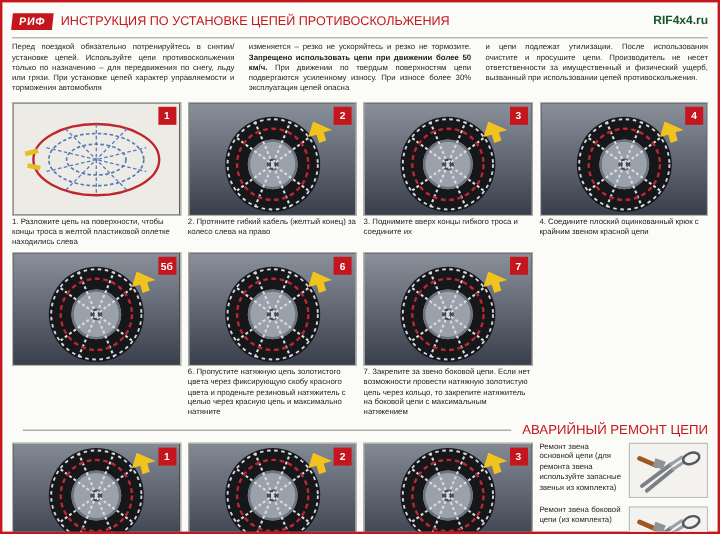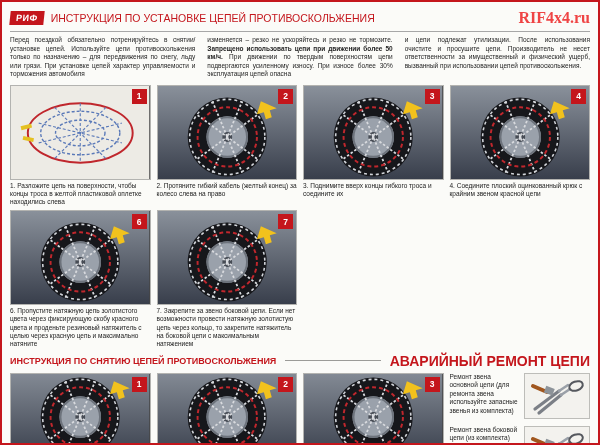--- a/index.html
+++ b/index.html
@@ -7,41 +7,41 @@
     width:600px;height:445px;box-sizing:border-box;
     border:2px solid #c4161c;background:#fbfbf8;
     font-family:"Liberation Sans", sans-serif;
     padding:6px 8px;position:relative;overflow:hidden;
   }
   
   .hdr{display:flex;align-items:center;gap:7px;height:19px;}
   .logo{background:#c4161c;color:#fff;font-weight:bold;font-size:9px;
         padding:2px 6px;transform:skewX(-6deg);letter-spacing:.5px;}
   .title{color:#c4161c;font-weight:normal;font-size:10.5px;white-space:nowrap;}
-  .site{margin-left:auto;color:#ef4444;font-weight:bold;font-size:16px;font-family:Liberation Serif, serif;}
+  .site{margin-left:auto;color:#14532d;font-weight:bold;font-size:10px;}
   .rule{border:none;border-top:1px solid #a7a7a7;margin:4px 0 4px;}
   
   .intro{display:flex;gap:12px;margin-bottom:6px;}
   .intro p{flex:1;margin:0;font-size:6.5px;line-height:1.32;color:#1e1e1e;text-align:justify;}
   .intro strong{font-weight:bold;}
   
   .grid4{display:grid;grid-template-columns:repeat(4,1fr);gap:6px;margin-bottom:4px;}
   .cell{position:relative;}
   .photo{position:relative;height:93px;border:1px solid #b3b3b0;overflow:hidden;background:#444;}
   .photo.small{height:77px;}
   .ph{display:block;width:100%;height:100%;}
   .badge{position:absolute;top:3px;right:3px;min-width:15px;height:15px;padding:0 2px;
          background:#c4161c;color:#fff;font-weight:bold;font-size:8.5px;
          display:flex;align-items:center;justify-content:center;box-sizing:border-box;}
   .caption{font-size:6.5px;line-height:1.25;color:#222;margin:2px 0 0;}
   
   .sec{display:flex;align-items:center;margin:5px 0 4px;}
   .sec-title{color:#c4161c;font-weight:bold;font-size:9px;white-space:nowrap;}
   .sec-line{flex:1;border-top:1px solid #9b9b98;margin:0 9px;height:0;}
-  .sec-right{color:#c4161c;font-weight:bold;font-size:14px;white-space:nowrap;text-align:center;}
+  .sec-right{color:#c4161c;font-weight:normal;font-size:11px;white-space:nowrap;text-align:center;}
   
   .repair-item{display:flex;gap:5px;margin-bottom:7px;align-items:flex-start;}
   .repair-item p{flex:1;margin:0;font-size:6.5px;line-height:1.3;color:#1e1e1e;}
   .tool-box{width:64px;height:44px;border:1px solid #bdbdb9;background:#f3f2ee;flex:0 0 auto;}
   .tool-box svg{display:block;width:100%;height:100%;}
 </style>
 </head>
 <body>
 
 <svg width="0" height="0" style="position:absolute" xmlns="http://www.w3.org/2000/svg" xmlns:xlink="http://www.w3.org/1999/xlink" aria-hidden="true">
@@ -134,37 +134,45 @@
       <p class="caption">4. Соедините плоский оцинкованный крюк с крайним звеном красной цепи</p>
     </div>
   </div>
 
   <div class="grid4">
     <div class="cell">
       <div class="photo">
         <svg class="ph" xmlns="http://www.w3.org/2000/svg" xmlns:xlink="http://www.w3.org/1999/xlink">
             <use href="#sym-tire" xlink:href="#sym-tire"></use>
           </svg>
+        <div class="badge">5б</div>
+      </div>
+      <p class="caption"></p>
+    </div>
+    <div class="cell">
+      <div class="photo">
+        <svg class="ph" xmlns="http://www.w3.org/2000/svg" xmlns:xlink="http://www.w3.org/1999/xlink">
+            <use href="#sym-tire" xlink:href="#sym-tire"></use>
+          </svg>
         <div class="badge">6</div>
       </div>
       <p class="caption">6. Пропустите натяжную цепь золотистого цвета через фиксирующую скобу красного цвета и проденьте резиновый натяжитель с целью через красную цепь и максимально натяните</p>
     </div>
     <div class="cell">
       <div class="photo">
         <svg class="ph" xmlns="http://www.w3.org/2000/svg" xmlns:xlink="http://www.w3.org/1999/xlink">
             <use href="#sym-tire" xlink:href="#sym-tire"></use>
           </svg>
         <div class="badge">7</div>
       </div>
       <p class="caption">7. Закрепите за звено боковой цепи. Если нет возможности провести натяжную золотистую цепь через кольцо, то закрепите натяжитель на боковой цепи с максимальным натяжением</p>
     </div>
   </div>
 
   <div class="sec">
-    <span class="sec-title">ИНСТРУКЦИЯ ПО СНЯТИЮ ЦЕПЕЙ ПРОТИВОСКОЛЬЖЕНИЯ</span>
     <span class="sec-line"></span>
     <span class="sec-right">АВАРИЙНЫЙ РЕМОНТ ЦЕПИ</span>
   </div>
 
   <div class="grid4">
     <div class="cell">
       <div class="photo small">
         <svg class="ph" xmlns="http://www.w3.org/2000/svg" xmlns:xlink="http://www.w3.org/1999/xlink">
             <use href="#sym-tire" xlink:href="#sym-tire"></use>
           </svg>

